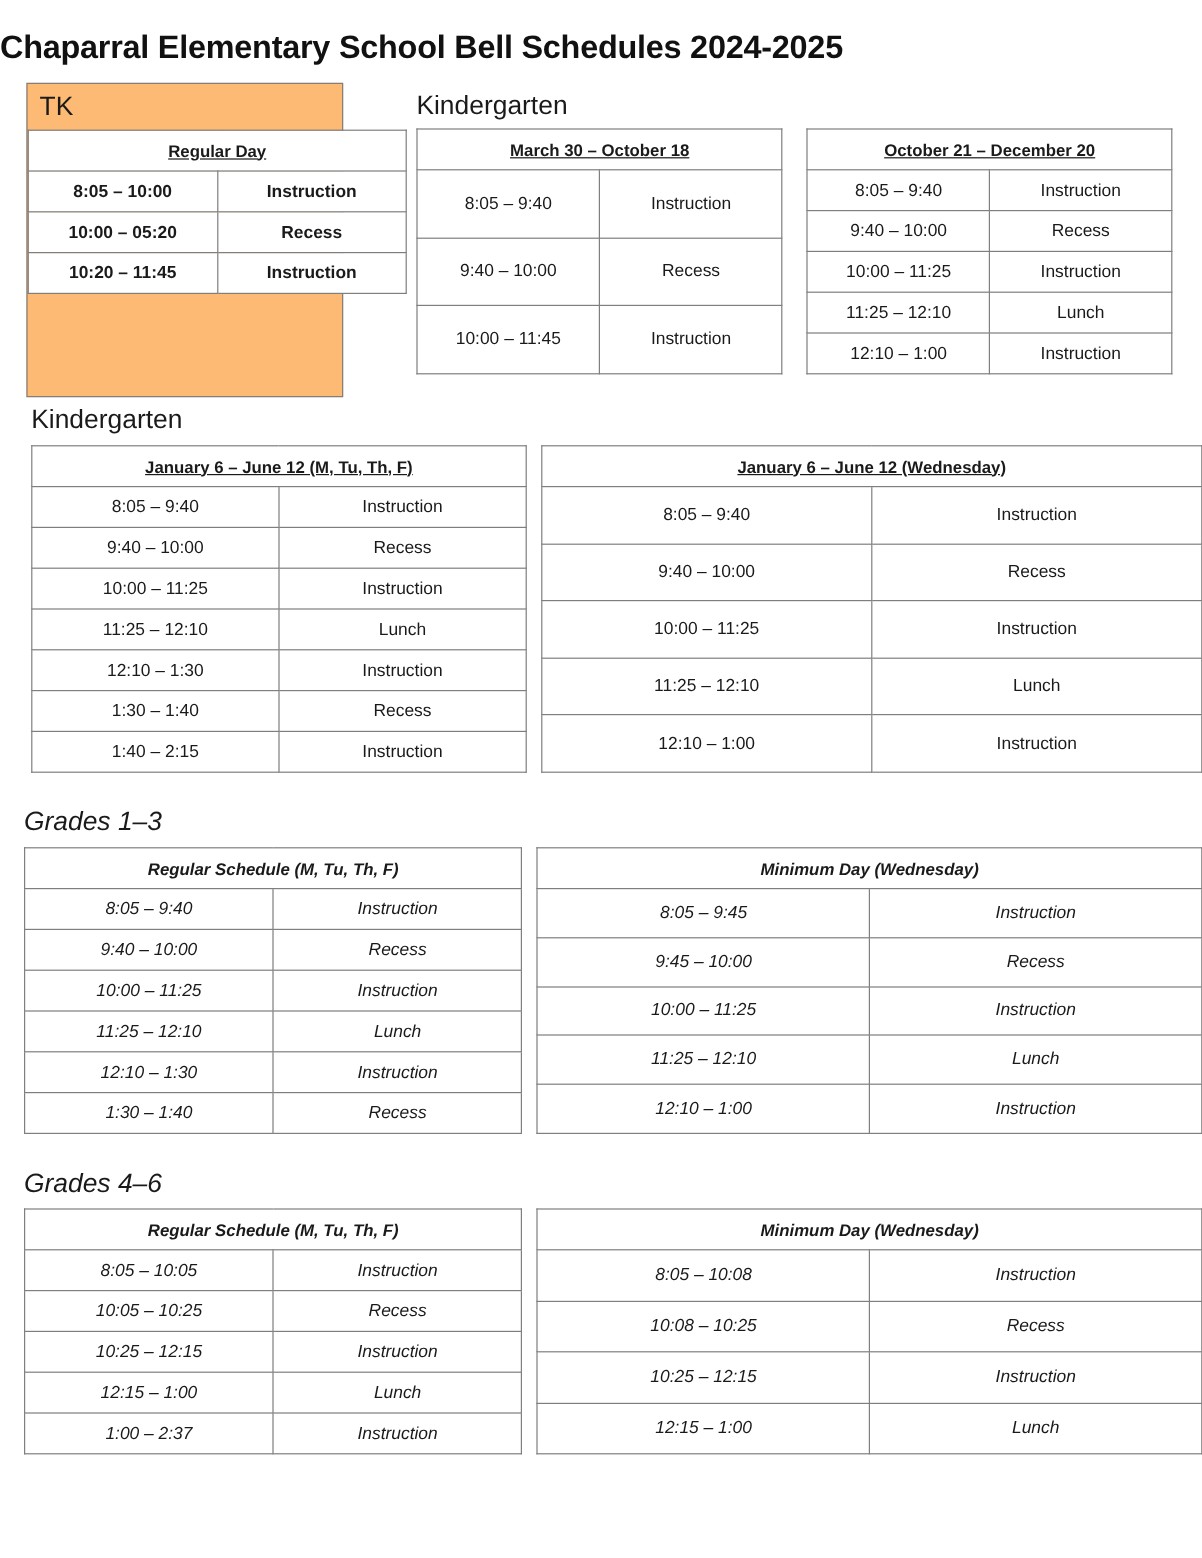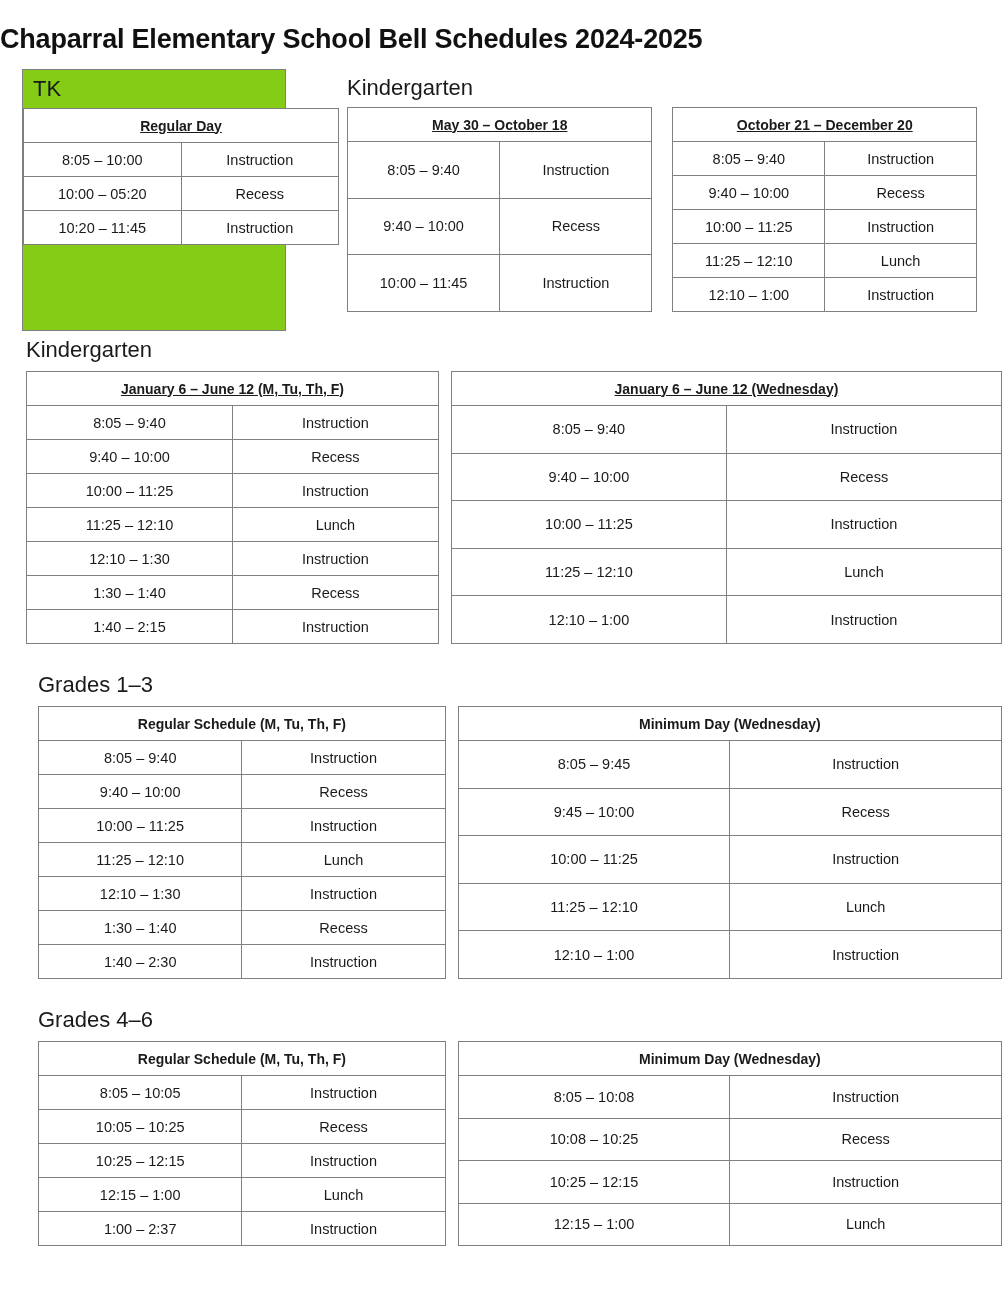--- a/index.html
+++ b/index.html
@@ -71,33 +71,33 @@
   .top-row {
     position: relative;
     height: 262px;
   }
   .tk-box {
     position: absolute;
     left: 22px;
     top: 0;
     width: 264px;
     height: 262px;
-    background: #84cc16;
+    background: #fdba74;
     border: 1px solid #7f7f7f;
     box-sizing: border-box;
   }
   .tk-box .section-label {
     margin: 6px 0 6px 10px;
     font-size: 22px;
   }
   .tk-box table.sched {
     margin-left: 0px;
     width: 316px;
   }
-  .tk-box table.sched td { background: #ffffff; }
+  .tk-box table.sched td { background: #ffffff; font-weight: bold; }
 
   .kinder-top {
     position: absolute;
     left: 347px;
     top: 0;
     width: 630px;
   }
   .kinder-top .section-label {
     margin: 6px 0 6px 0;
   }
@@ -111,21 +111,21 @@
   
   .mid-block { position: relative; margin-top: 6px; padding-left: 26px; }
   .mid-block .section-label { margin-bottom: 8px; }
   .two-col {
     display: flex;
     gap: 12px;
   }
   .two-col .col-a { width: 424px; }
   .two-col .col-b { width: 566px; border-radius: 15px; }
 
-  .block { margin-top: 28px; padding-left: 38px; }
+  .block { margin-top: 28px; padding-left: 20px; font-style: italic; }
   .block .section-label { margin-bottom: 8px; }
 
   table.sched td.time { width: 58%; }
   table.sched td.act  { width: 42%; }
 
   .spacer-12 { height: 12px; }
 </style>
 </head>
 <body>
 
@@ -159,21 +159,21 @@
           </tbody>
         </table>
     </div>
 
     <div class="kinder-top">
       <div class="section-label">Kindergarten</div>
       <div class="kinder-tables">
         <table class="sched kt1">
             <thead>
               <tr>
-                <th colspan="2" class="gold">May 30 – October 18</th>
+                <th colspan="2" class="gold">March 30 – October 18</th>
               </tr>
             </thead>
             <tbody>
               <tr>
                 <td class="time">8:05 – 9:40</td>
                 <td class="act">Instruction</td>
               </tr>
               <tr>
                 <td class="time">9:40 – 10:00</td>
                 <td class="act">Recess</td>
@@ -317,24 +317,20 @@
               <td class="act">Lunch</td>
             </tr>
             <tr>
               <td class="time">12:10 – 1:30</td>
               <td class="act">Instruction</td>
             </tr>
             <tr>
               <td class="time">1:30 – 1:40</td>
               <td class="act">Recess</td>
             </tr>
-            <tr>
-              <td class="time">1:40 – 2:30</td>
-              <td class="act">Instruction</td>
-            </tr>
           </tbody>
         </table>
       <table class="sched col-b">
           <thead>
             <tr>
               <th colspan="2" class="navy">Minimum Day (Wednesday)</th>
             </tr>
           </thead>
           <tbody>
             <tr>

